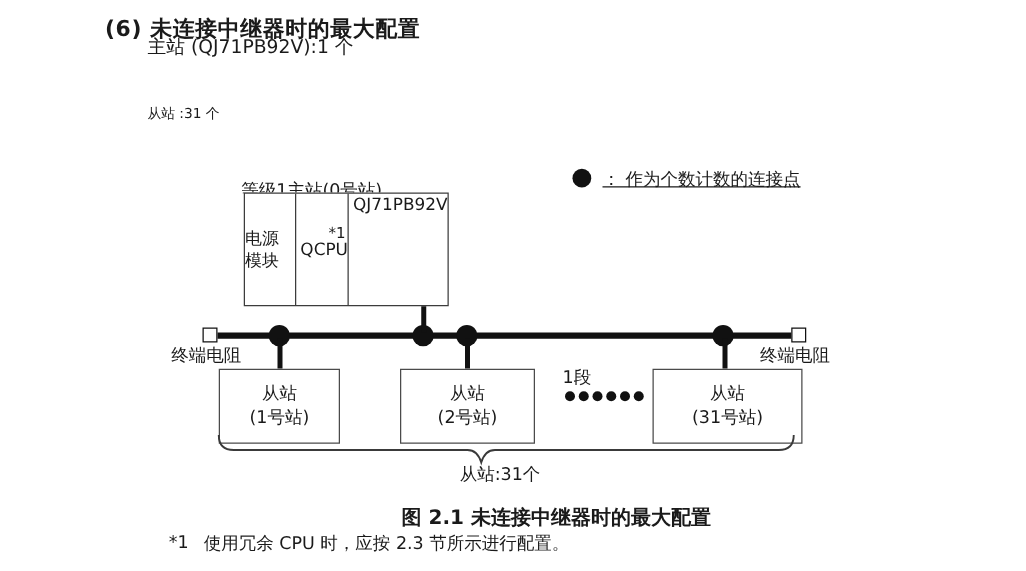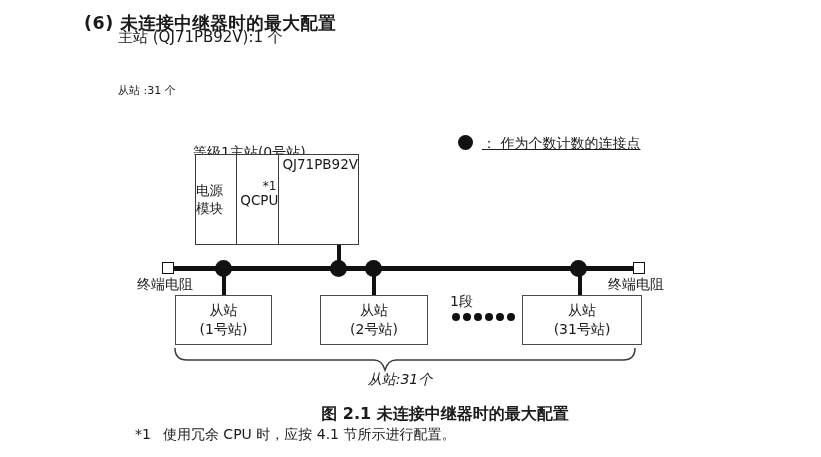--- a/index.html
+++ b/index.html
@@ -30,31 +30,31 @@
   .term-sq{width:12px;height:12px;background:#fff;border:1.8px solid #111;box-sizing:border-box;top:262px;}
   .term-sq.left{left:162px;}
   .term-sq.right{left:633px;}
   .term-label{top:276px;font-size:14px;font-family:Liberation Serif, serif;}
   .term-label.left{left:137px;}
   .term-label.right{left:608px;}
 
   .dot{width:17px;height:17px;border-radius:50%;background:#111;top:260px;}
   .drop{width:4px;background:#111;}
 
-  .slave-box{top:295px;height:50px;border:1.5px solid #4a4a4a;box-sizing:border-box;background:#fff;
+  .slave-box{top:295px;height:60px;border:1.5px solid #4a4a4a;box-sizing:border-box;background:#fff;
     display:flex;flex-direction:column;align-items:center;justify-content:center;font-size:14px;line-height:1.35;}
   .slave1{left:175px;width:97px;}
   .slave2{left:320px;width:108px;}
   .slave31{left:522px;width:120px;}
 
   .ellipsis{left:452px;top:313px;display:flex;gap:3px;}
   .ellipsis span{width:8px;height:8px;border-radius:50%;background:#111;display:block;}
 
   .brace-svg{left:172px;top:346px;}
-  .brace-label{left:330px;top:371px;width:140px;text-align:center;font-size:14px;font-style:italic;}
+  .brace-label{left:330px;top:371px;width:140px;text-align:center;font-size:14px;}
 
   .caption{left:240px;top:404px;width:410px;text-align:center;font-size:16px;font-weight:bold;}
   .footnote{left:135px;top:426px;font-size:14px;display:flex;gap:12px;}
 </style>
 </head>
 <body>
 
 <div class="abs heading">(6) 未连接中继器时的最大配置</div>
 <div class="abs hline1">主站 (QJ71PB92V):1 个</div>
 <div class="abs hline2">从站 :31 个</div>
@@ -119,14 +119,14 @@
 
 <svg class="abs brace-svg" width="466" height="28" viewBox="0 0 466 28">
   <path d="M 3,2 Q 3,14 15,14 L 202,14 Q 210,14 213,24 Q 216,14 224,14 L 451,14 Q 463,14 463,2" fill="none" stroke="#3a3a3a" stroke-width="1.5"></path>
 </svg>
 <div class="abs brace-label">从站:31个</div>
 
 <div class="abs caption">图 2.1 未连接中继器时的最大配置</div>
 
 <div class="abs footnote">
   <span>*1</span>
-  <span>使用冗余 CPU 时，应按 4.1 节所示进行配置。</span>
+  <span>使用冗余 CPU 时，应按 2.3 节所示进行配置。</span>
 </div>
 
 </body></html>

